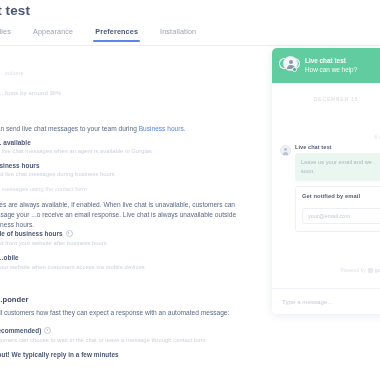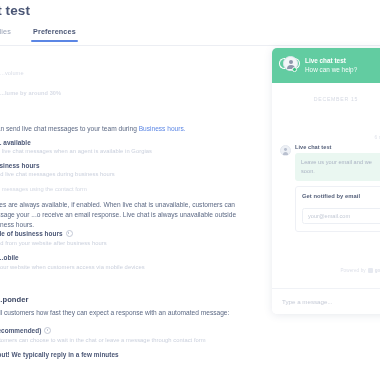--- a/index.html
+++ b/index.html
@@ -426,21 +426,23 @@
 </head>
 <body>
 
 <div id="app">
 
   <div class="page-header">
     <div class="page-title">...at test</div>
 
     <div class="tabbar">
       <button class="tab">...plies</button>
+      <button class="tab">Appearance</button>
       <button class="tab active">Preferences</button>
+      <button class="tab">Installation</button>
     </div>
     <div class="header-rule"></div>
   </div>
 
   <div class="settings">
 
     <div class="faint-title p-volume">...volume</div>
     <div class="faint-sub p-volume-sub">...lume by around 30%</div>
 
     <p class="para p-intro"><span>...can send live chat messages to your team during </span><a href="#">Business hours.</a></p>

